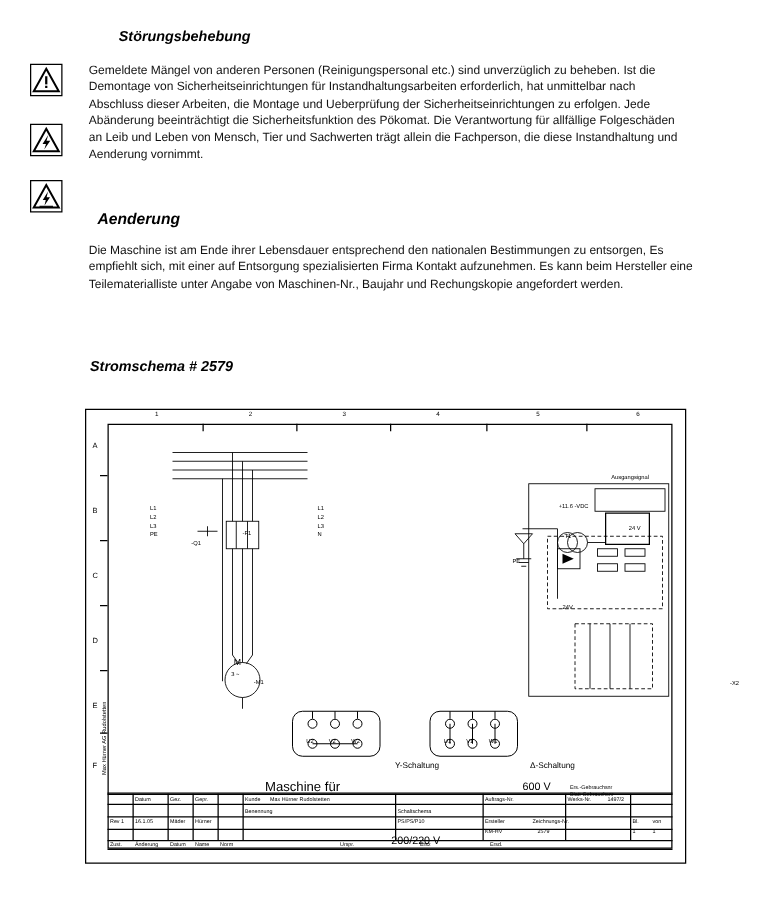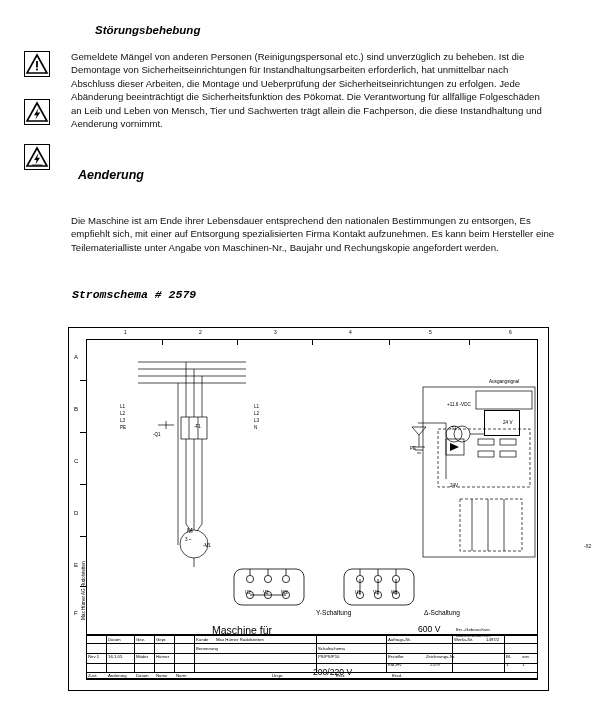--- a/index.html
+++ b/index.html
@@ -23,30 +23,30 @@
 
   
   .section-title {
     position: absolute;
     font-style: italic;
     font-weight: bold;
     font-size: 11.5px;
   }
   #title-stoerung { left: 95px; top: 24px; }
   #title-entsorgung { left: 78px; top: 168px; font-size: 12.5px; }
-  #title-stromschema { left: 72px; top: 288px; font-size: 11.5px; font-family: Liberation Mono, monospace; }
+  #title-stromschema { left: 72px; top: 288px; font-size: 11.5px; }
 
   .para {
     position: absolute;
     font-size: 9.6px;
     line-height: 13.4px;
     color: #111;
   }
   #para-stoerung { left: 71px; top: 50px; width: 480px; }
-  #para-entsorgung { left: 71px; top: 194px; width: 485px; margin-top: 20px; }
+  #para-entsorgung { left: 71px; top: 194px; width: 485px; }
 
   
   .warn {
     position: absolute;
     width: 26px;
     height: 26px;
     border: 1px solid #000;
     box-sizing: border-box;
     background: #fff;
   }

